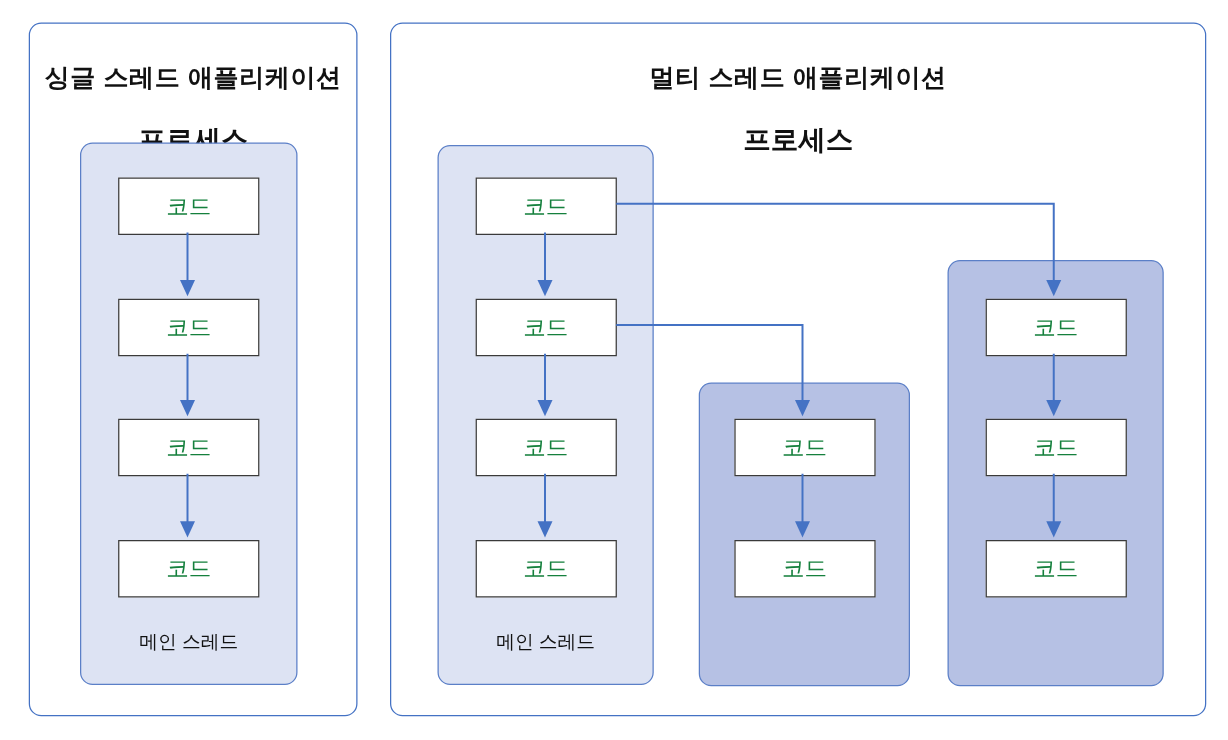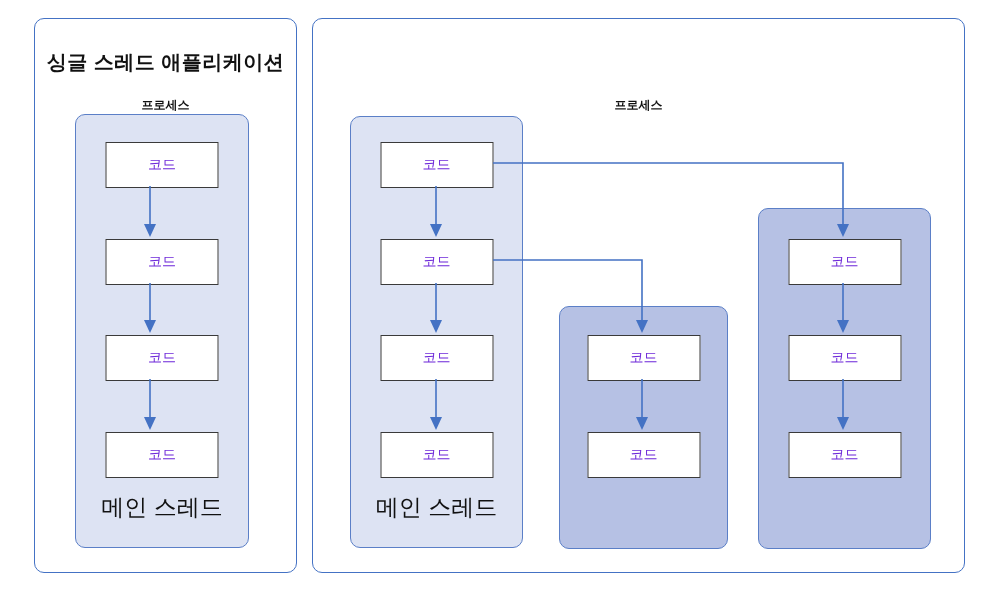--- a/index.html
+++ b/index.html
@@ -33,21 +33,21 @@
     font-weight: bold;
     letter-spacing: 0.5px;
     white-space: nowrap;
   }
   .process-label {
     position: absolute;
     top: 78px;
     left: 0;
     width: 100%;
     text-align: center;
-    font-size: 12px;
+    font-size: 22px;
     font-weight: bold;
     white-space: nowrap;
   }
   .thread {
     position: absolute;
     border: 1.4px solid #5b7fc7;
     border-radius: 10px;
     box-sizing: border-box;
   }
   .thread.light { background: #dde3f3; }
@@ -57,59 +57,60 @@
     left: 50%;
     transform: translateX(-50%);
     width: 113px;
     height: 46px;
     background: #ffffff;
     border: 1.6px solid #3a3a3a;
     box-sizing: border-box;
     display: flex;
     align-items: center;
     justify-content: center;
-    font-size: 14px;
-    color: #6d28d9;
+    font-size: 18px;
+    color: #15803d;
   }
   .thread-label {
     position: absolute;
     bottom: 24px;
     left: 0;
     width: 100%;
     text-align: center;
-    font-size: 23px;
+    font-size: 15px;
     color: #111111;
     white-space: nowrap;
   }
   .connectors {
     position: absolute;
     top: 0;
     left: 0;
     pointer-events: none;
   }
 </style>
 </head>
 <body>
 
 <div class="canvas">
 
-  <section class="outer-panel" style="left:34px; top:18px; width:263px; height:555px;padding-left:11px;">
+  <section class="outer-panel" style="left:23px; top:18px; width:263px; height:555px;padding-left:11px;">
     <div class="panel-title">싱글 스레드 애플리케이션</div>
     <div class="process-label">프로세스</div>
 
     <div class="thread light" style="left:40px; top:95px; width:174px; height:434px;">
       <div class="code-box" style="top:27px;">코드</div>
       <div class="code-box" style="top:124px;">코드</div>
       <div class="code-box" style="top:220px;">코드</div>
       <div class="code-box" style="top:317px;">코드</div>
       <div class="thread-label">메인 스레드</div>
     </div>
   </section>
 
   <section class="outer-panel" style="left:312px; top:18px; width:653px; height:555px;">
+    <div class="panel-title">멀티 스레드 애플리케이션</div>
     <div class="process-label">프로세스</div>
 
     <div class="thread light" style="left:37px; top:97px; width:173px; height:432px;">
       <div class="code-box" style="top:25px;">코드</div>
       <div class="code-box" style="top:122px;">코드</div>
       <div class="code-box" style="top:218px;">코드</div>
       <div class="code-box" style="top:315px;">코드</div>
       <div class="thread-label">메인 스레드</div>
     </div>
 

